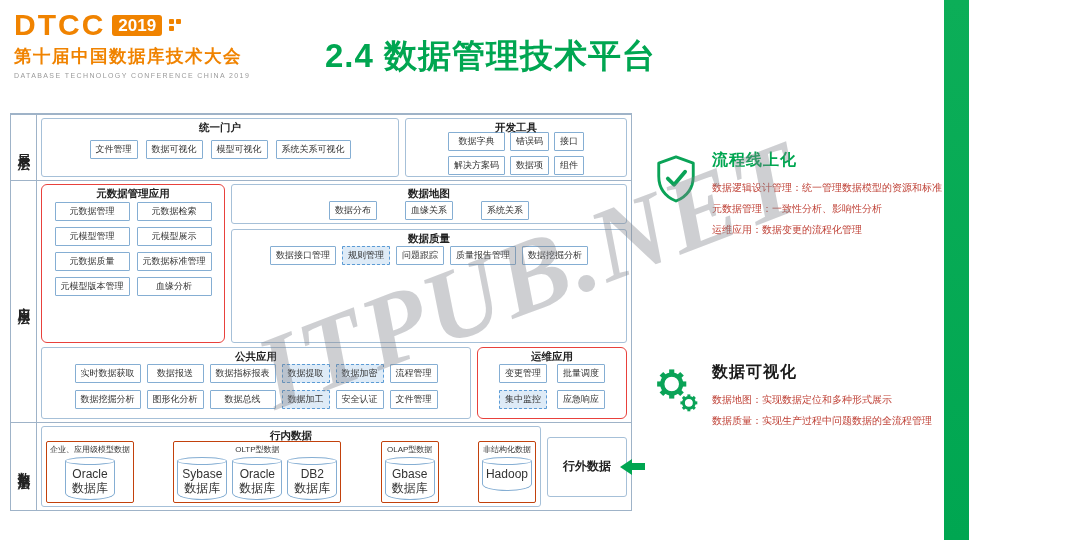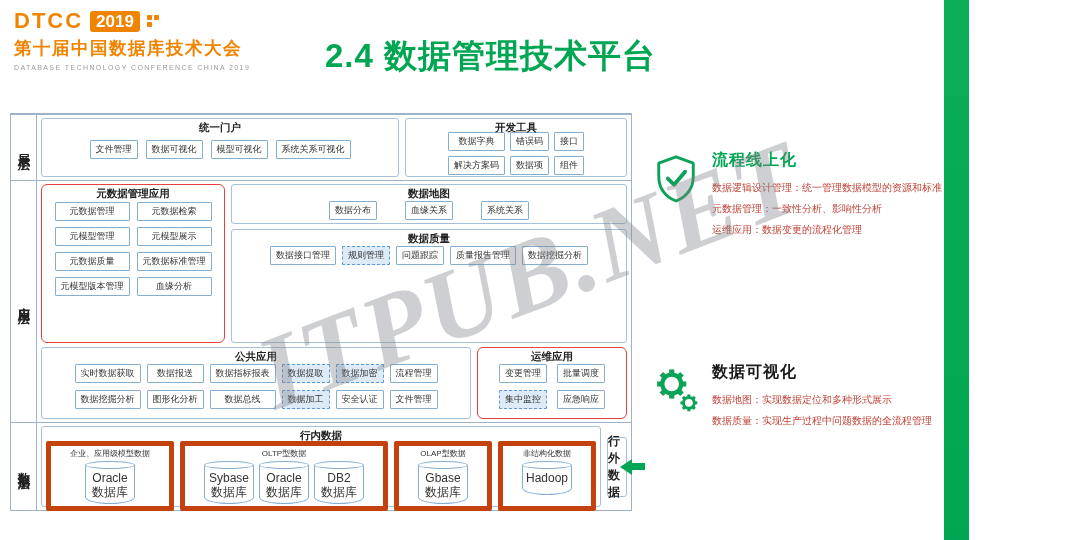--- a/index.html
+++ b/index.html
@@ -10,21 +10,21 @@
   }
   .slide { position:absolute; inset:0; background:#fff; }
 
   
   .green-bar { position:absolute; left:944px; top:0; width:25px; height:540px;
     background:linear-gradient(180deg,#0cae58,#00a651); }
 
   
   .logo { position:absolute; left:14px; top:10px; }
   .logo-top { display:flex; align-items:center; gap:7px; }
-  .logo-dtcc { color:#f08300; font-weight:bold; font-size:22px; letter-spacing:2px; line-height:1; }
+  .logo-dtcc { color:#f08300; font-weight:bold; font-size:30px; letter-spacing:2px; line-height:1; }
   .logo-year { background:#f08300; color:#fff; font-weight:bold; font-size:17px; padding:2px 6px; border-radius:3px; line-height:1; }
   .logo-dots { display:inline-grid; grid-template-columns:5px 5px; gap:2px; }
   .logo-dots i { width:5px; height:5px; background:#f08300; border-radius:1px; display:block; }
   .logo-dots i:nth-child(4) { visibility:hidden; }
   .logo-cn { color:#f08300; font-weight:bold; font-size:17.5px; margin-top:4px; letter-spacing:1.5px; }
   .logo-en { color:#9a9a9a; font-size:7px; letter-spacing:1.4px; margin-top:4px; }
   .page-title { position:absolute; left:325px; top:34px; color:#00a651; font-size:33px;
     font-weight:bold; white-space:nowrap; letter-spacing:1px; }
 
   
@@ -73,21 +73,21 @@
   .g-common { flex:1; }
   .g-common .btn-grid { display:grid; grid-template-columns:repeat(6,max-content);
     gap:7px 6px; justify-content:center; margin-top:1px; }
   .g-ops { width:150px; }
   .g-ops .btn-grid2 { display:grid; grid-template-columns:max-content max-content;
     gap:7px 10px; justify-content:center; margin-top:1px; }
 
   
   .g-internal { flex:1; padding:14px 4px 3px; }
   .internal-row { display:flex; gap:6px; justify-content:space-between; }
-  .db-group { border:5px solid #c2410c; border-radius:2px; padding:2px 19px;
+  .db-group { border:1px solid #c2410c; border-radius:2px; padding:2px 3px;
     display:flex; flex-direction:column; align-items:center; }
   .db-group-title { font-size:8px; color:#333; white-space:nowrap; }
   .db-row { display:flex; gap:5px; margin-top:2px; }
   .db { position:relative; width:50px; font-size:12px; color:#333; }
   .db-top { position:absolute; top:0; left:0; right:0; height:8px; border:1px solid #85aed3;
     border-radius:50%; background:#fff; z-index:1; }
   .db-body { margin-top:4px; border:1px solid #85aed3; border-top:none;
     border-radius:0 0 25px 25px / 0 0 7px 7px; background:#fff; padding:6px 0 3px;
     text-align:center; line-height:1.2; white-space:pre-line; min-height:30px; }
   .g-external { width:80px; align-self:center; height:60px; display:flex;

